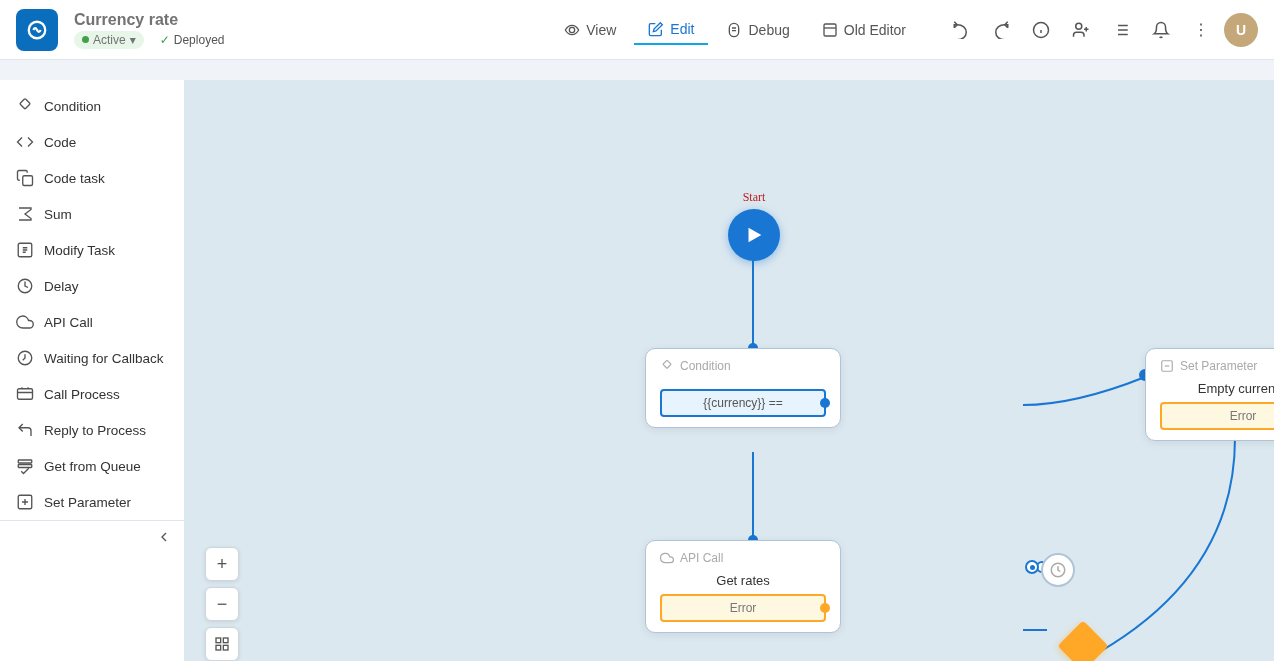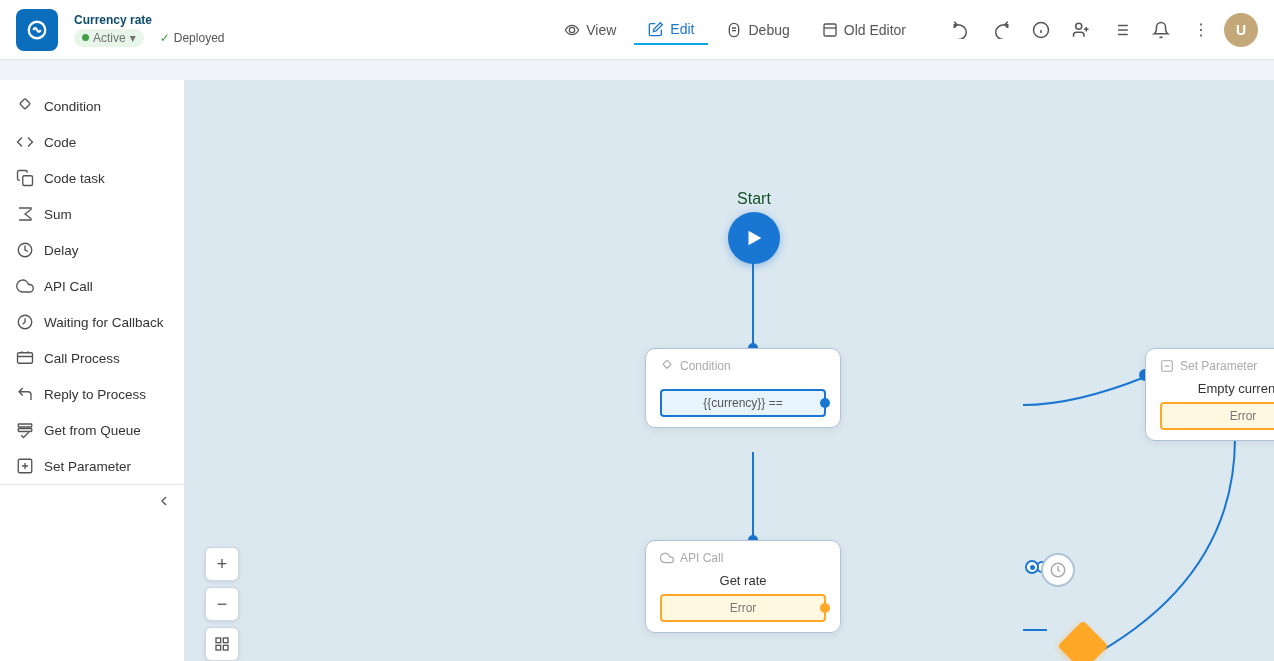--- a/index.html
+++ b/index.html
@@ -10,21 +10,21 @@
       display: flex; align-items: center; height: 60px;
       background: #fff; border-bottom: 1px solid #e0e6ed;
       padding: 0 16px; gap: 16px; position: relative; z-index: 10;
     }
     .header-logo {
       width: 42px; height: 42px; background: #0a6ebd; border-radius: 8px;
       display: flex; align-items: center; justify-content: center;
       color: #fff; font-size: 20px; font-weight: bold; flex-shrink: 0;
     }
     .header-title-group { display: flex; flex-direction: column; gap: 2px; flex-shrink: 0; }
-    .header-title { font-size: 12px; font-weight: 600; color: #0c4a6e; }
+    .header-title { font-size: 16px; font-weight: 600; color: #737373; }
     .header-badges { display: flex; gap: 8px; }
     .badge-active {
       display: flex; align-items: center; gap: 4px;
       font-size: 12px; color: #737373; background: #e8f5e9;
       padding: 2px 8px; border-radius: 12px; cursor: pointer;
     }
     .badge-active .dot { width: 7px; height: 7px; background: #43a047; border-radius: 50%; }
     .badge-deployed {
       display: flex; align-items: center; gap: 4px;
       font-size: 12px; color: #555; padding: 2px 8px;
@@ -122,21 +122,21 @@
     }
     .node-port-error-dot {
       width: 10px; height: 10px; background: #ffa726; border-radius: 50%;
       position: absolute; right: -6px; top: 50%; transform: translateY(-50%);
     }
 
     
     .start-node {
       position: absolute; display: flex; flex-direction: column; align-items: center; gap: 4px;
     }
-    .start-label { font-size: 16px; color: #14532d; }
+    .start-label { font-size: 12px; color: #b91c1c; font-family: Liberation Serif, serif; }
     .start-circle {
       width: 52px; height: 52px; background: #1976d2; border-radius: 50%;
       display: flex; align-items: center; justify-content: center;
       box-shadow: 0 2px 8px rgba(25,118,210,0.4); cursor: pointer;
     }
     .start-circle svg { width: 22px; height: 22px; color: #fff; }
 
     
     .diamond-node {
       position: absolute; width: 36px; height: 36px; background: #ffa726;
@@ -288,20 +288,27 @@
       <span>Code task</span>
     </div>
 
     <div class="sidebar-item">
       <svg viewBox="0 0 24 24" fill="none" stroke="currentColor" stroke-width="1.8">
           <path d="M4 4h16v2L12 12l8 6v2H4"></path>
         </svg>
       <span>Sum</span>
     </div>
 
+    <div class="sidebar-item">
+      <svg viewBox="0 0 24 24" fill="none" stroke="currentColor" stroke-width="1.8">
+          <rect x="3" y="3" width="18" height="18" rx="2"></rect>
+          <path d="M9 9h6M9 12h6M9 15h4"></path>
+        </svg>
+      <span>Modify Task</span>
+    </div>
 
     <div class="sidebar-item">
       <svg viewBox="0 0 24 24" fill="none" stroke="currentColor" stroke-width="1.8">
           <circle cx="12" cy="12" r="9"></circle>
           <polyline points="12 6 12 12 16 14"></polyline>
         </svg>
       <span>Delay</span>
     </div>
 
     <div class="sidebar-item">
@@ -423,21 +430,21 @@
     </div>
 
     <div class="node" style="left:460px; top:460px; width:196px;">
       <div class="node-header">
         <svg viewBox="0 0 24 24" fill="none" stroke="#aaa" stroke-width="2">
             <path d="M18 10h-1.26A8 8 0 1 0 9 20h9a5 5 0 0 0 0-10z"></path>
           </svg>
         <span style="color:#aaa;">API Call</span>
       </div>
       <div class="node-content">
-        <div class="node-title" style="margin-bottom:4px;">Get rate</div>
+        <div class="node-title" style="margin-bottom:4px;">Get rates</div>
         <div class="node-port-error">
           <span>Error</span>
           <span class="node-port-error-dot"></span>
         </div>
       </div>
     </div>
 
     <div class="clock-node" style="left:856px; top:473px;">
       <svg viewBox="0 0 24 24" fill="none" stroke="#aaa" stroke-width="2" width="18" height="18">
           <circle cx="12" cy="12" r="9"></circle>

